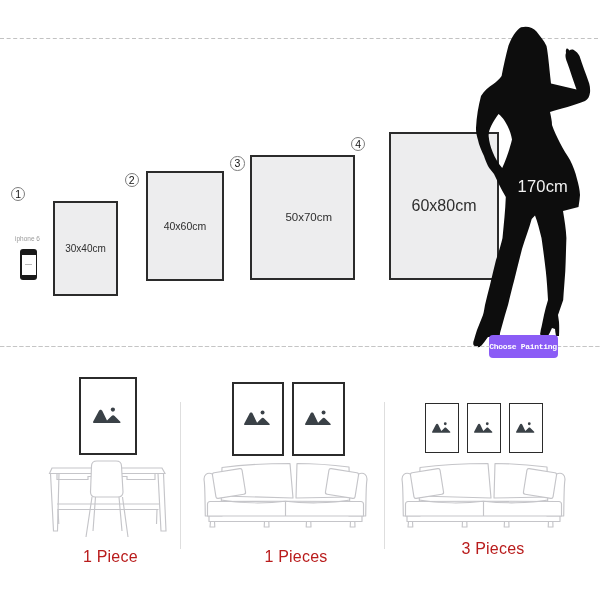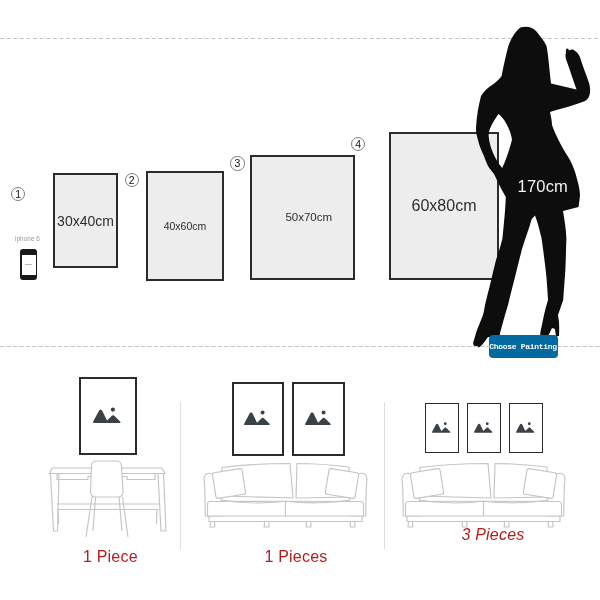--- a/index.html
+++ b/index.html
@@ -18,21 +18,21 @@
 </head>
 <body>
 <div id="page">
 
 <svg class="abs" style="left:0;top:0;" width="600" height="50">
   <line x1="0" y1="38.5" x2="600" y2="38.5" stroke="#c2c2c2" stroke-width="1.2" stroke-dasharray="4 2.6"></line>
 </svg>
 
 <div class="num" style="left:10.9px;top:186.8px;">1</div>
 
-<div class="frame" style="left:53px;top:173px;width:61px;height:91px;font-size:14px;">30x40cm</div>
+<div class="frame" style="left:53px;top:201px;width:61px;height:91px;font-size:10px;">30x40cm</div>
 
 <div class="num" style="left:124.5px;top:172.8px;">2</div>
 
 <div class="frame" style="left:146px;top:171px;width:74px;height:105.5px;font-size:10.5px;">40x60cm</div>
 
 <div class="num" style="left:230.1px;top:156.3px;">3</div>
 
 <div class="frame" style="left:249.5px;top:155px;width:88.5px;height:120.5px;font-size:11.5px;padding-left:13px;">50x70cm</div>
 
 <div class="num" style="left:350.8px;top:136.7px;">4</div>
@@ -124,21 +124,21 @@
     C66,140 70,128 72,119.5
     C70,108 64,98 58.5,94 Z"></path>
 
   <text x="77.5" y="171.5" font-size="16.5" letter-spacing="0.2" fill="#f2f2f2" font-family="Liberation Sans,sans-serif">170cm</text>
 </svg>
 
 <svg class="abs" style="left:0;top:336px;" width="600" height="20">
   <line x1="0" y1="10.5" x2="600" y2="10.5" stroke="#c5c5c5" stroke-width="1.2" stroke-dasharray="4.4 2"></line>
 </svg>
 
-<div class="abs" style="left:488.5px;top:334.5px;width:69px;height:23px;background:#0369a1;border-radius:4px;
+<div class="abs" style="left:488.5px;top:334.5px;width:69px;height:23px;background:#8b5cf6;border-radius:4px;
      color:#fff;font-family:'Liberation Mono',monospace;font-weight:bold;font-size:8px;display:flex;align-items:center;justify-content:center;letter-spacing:-0.3px;">Choose Painting</div>
 
 <div class="wframe" style="left:79px;top:377px;width:54px;height:74px;">
   <svg width="30" height="20" viewBox="0 0 30 20">
     <path fill="#3a4147" d="M0.8,17 C0.1,17 -0.2,16.3 0.2,15.6 L5.7,5.2 C6.6,3.2 8.6,3.2 9.5,5.2 L14,14.6 L18.6,10 C19.4,9 20.8,9 21.6,10 L27.3,15.7 C27.8,16.4 27.5,17 26.8,17 Z"></path>
     <circle fill="#3a4147" cx="19.9" cy="3.6" r="2.1"></circle>
   </svg>
 </div>
 
 <svg class="abs" style="left:48px;top:460px;" width="122" height="82" viewBox="0 0 122 82">
@@ -226,15 +226,15 @@
     <rect x="13" y="10.5" width="30" height="26" rx="2" transform="rotate(-9 28 23.5)"></rect>
     <rect x="126" y="10.5" width="30" height="26" rx="2" transform="rotate(9 141 23.5)"></rect>
     <path d="M9,41.5 C8,41.5 6.5,42.5 6.5,44 L6.5,56 L162.5,56 L162.5,44 C162.5,42.5 161,41.5 160,41.5 L84.5,41.2 Z"></path>
     <path d="M20,40 C40,43.5 66,43.5 84.5,41.2 C103,43.5 130,43.5 149,40" fill="none"></path>
     <path d="M84.5,41.2 L84.5,56" fill="none"></path>
     <path d="M8,56 L8,61.5 L161,61.5 L161,56" fill="none"></path>
     <path d="M9.5,61.5 L9,67 L13.8,67 L13.5,61.5 M63.5,61.5 L63.2,67 L68,67 L67.8,61.5 M105.5,61.5 L105.2,67 L110,67 L109.8,61.5 M149.5,61.5 L149.2,67 L154,67 L153.8,61.5" fill="none"></path>
   </g>
 </svg>
 
-<div class="lbl" style="left:461.5px;top:528px;font-style:italic;">3 Pieces</div>
+<div class="lbl" style="left:461.5px;top:542px;">3 Pieces</div>
 
 </div>
 
 </body></html>

